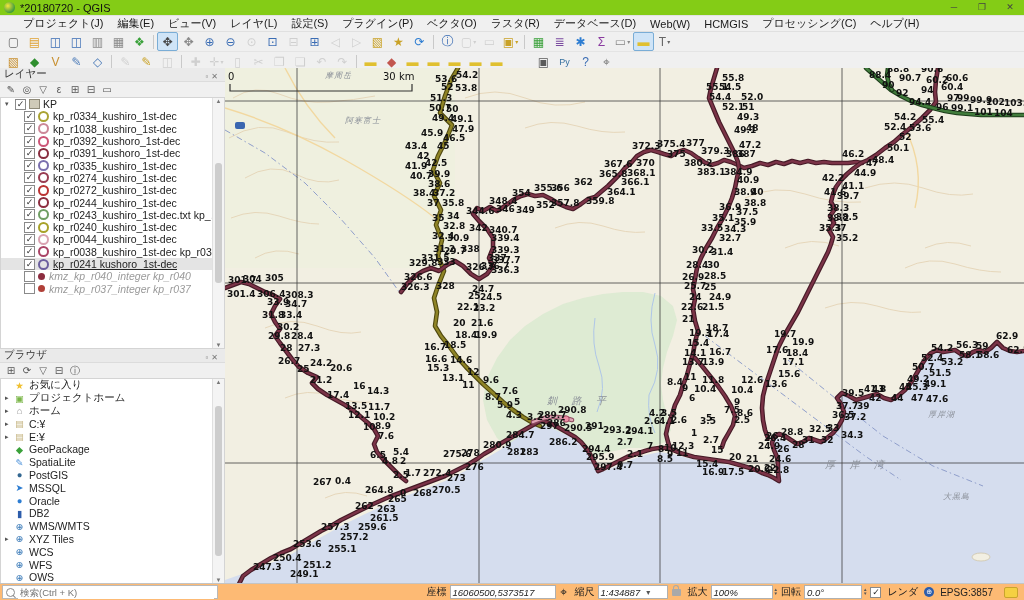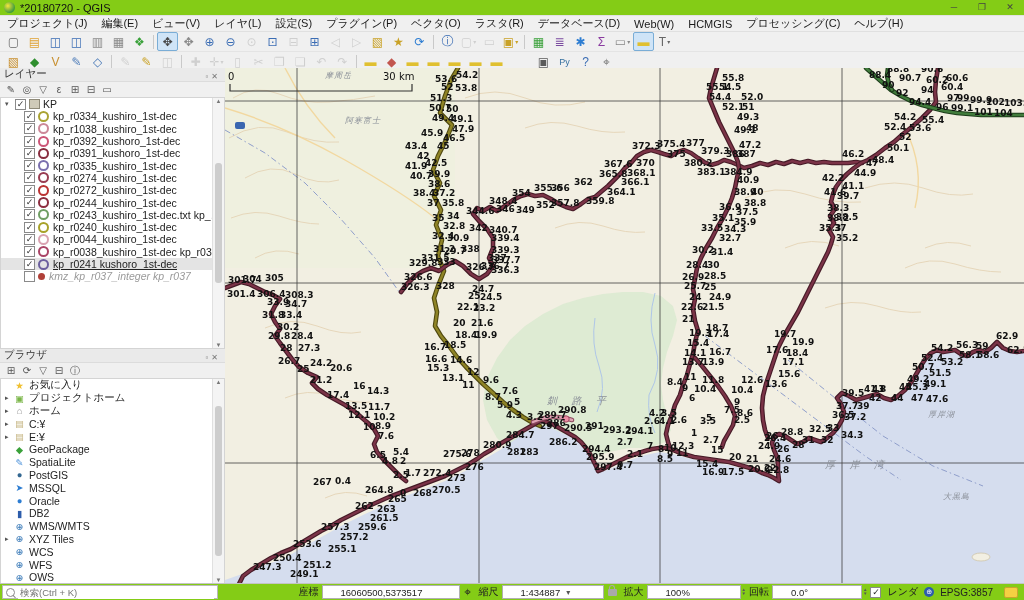--- a/index.html
+++ b/index.html
@@ -2,21 +2,21 @@
 <html><head>
 <meta charset="utf-8">
 <style>
   html,body{margin:0;padding:0;width:1024px;height:600px;overflow:hidden;
     font-family:"Liberation Sans","DejaVu Sans",sans-serif;font-size:11px;background:#f0f0f0;color:#222;}
   .titlebar{height:15px;background:#84cc16;display:flex;align-items:center;border-bottom:1px solid #e2e2e2;}
   .app-icon{width:11px;height:11px;border-radius:50%;background:radial-gradient(circle at 35% 35%,#f5e63c,#3f9b3f 70%);margin:0 5px 0 4px;}
   .title-text{font-size:11px;color:#111;}
   .win-btns{margin-left:auto;display:flex;}
   .win-btn{width:28px;height:15px;text-align:center;font-size:9px;line-height:15px;color:#444;}
-  .menubar{height:15px;background:#f0f0f0;display:flex;align-items:center;border-bottom:1px solid #e0e0e0;}
+  .menubar{height:15px;background:#f0f0f0;display:flex;align-items:center;border-bottom:1px solid #e0e0e0;padding-left:16px;}
   .menu-item{padding:0 7px;font-size:11px;white-space:nowrap;color:#1a1a1a;}
   .toolbar{background:#f0f0f0;display:flex;align-items:center;padding:0 3px;}
   #toolbar-row-1{height:19px;border-bottom:1px solid #e4e4e4;}
   #toolbar-row-2{height:19px;border-bottom:1px solid #cfcfcf;}
   .tbtn{width:19px;height:17px;display:flex;align-items:center;justify-content:center;font-size:12px;border:1px solid transparent;border-radius:2px;flex:none;}
   .tbtn.active{background:#cfe4f7;border-color:#7aadd6;}
   .tbtn.disabled{color:#b5b5b5 !important;opacity:.55;}
   .tsep{width:1px;height:14px;background:#c9c9c9;margin:0 3px;flex:none;}
   .tgap{width:26px;flex:none;}
   
@@ -43,28 +43,28 @@
              display:flex;flex-direction:column;align-items:center;justify-content:space-between;font-size:6px;color:#777;}
   .thumb{width:7px;background:#cdcdcd;border-radius:3px;flex:none;}
   
   #map-wrap{position:absolute;left:225px;top:68px;width:799px;height:516px;background:#f2efe2;}
   #map-svg{display:block;}
   .kp-label{font:bold 9px "DejaVu Sans",sans-serif;fill:#111;}
   .place{font:italic 10px "Liberation Serif","DejaVu Serif",serif;fill:#8a8f98;letter-spacing:6px;}
   .place.small{font-size:8px;letter-spacing:1px;}
   .sb-text{font:10px "DejaVu Sans",sans-serif;fill:#111;}
   
-  .statusbar{position:absolute;left:0;bottom:0;width:1024px;height:16px;background:#84cc16;border-top:1px solid #c4c4c4;
+  .statusbar{position:absolute;left:0;bottom:0;width:1024px;height:16px;background:#fdba74;border-top:1px solid #c4c4c4;
              display:flex;align-items:center;font-size:10px;color:#222;}
   .locator{width:208px;height:12px;margin-left:2px;border:1px solid #b9b9b9;background:#fff;display:flex;align-items:center;padding:0 3px;flex:none;}
   .locator input{border:none;outline:none;font-size:9.5px;width:100%;font-family:inherit;color:#444;}
   .mag{width:7px;height:7px;border:1.4px solid #8a8a8a;border-radius:50%;position:relative;margin-right:3px;flex:none;}
   .mag::after{content:'';position:absolute;width:4px;height:1.4px;background:#8a8a8a;transform:rotate(45deg);left:5px;top:7px;}
   .sb-lab{margin:12px 3px;white-space:nowrap;}
-  .sb-box{background:#fff;border:1px solid #b0b0b0;height:12px;display:flex;align-items:center;padding:0 18px;font-size:9.5px;white-space:nowrap;}
+  .sb-box{background:#fff;border:1px solid #b0b0b0;height:12px;display:flex;align-items:center;padding:0 2px;font-size:9.5px;white-space:nowrap;font-style:italic;}
   .sb-combo::after{content:'▾';margin-left:6px;font-size:8px;color:#555;}
   .spin{display:flex;flex-direction:column;justify-content:center;font-size:4.5px;color:#555;line-height:4px;margin-left:1px;}
   .lock{width:9px;height:7px;background:#a9a9a9;border-radius:1px;position:relative;margin:0 4px;flex:none;}
   .lock::before{content:'';position:absolute;top:-4px;left:1.5px;width:4px;height:4px;border:1.4px solid #a9a9a9;border-bottom:none;border-radius:3px 3px 0 0;}
   .chk{width:9px;height:9px;border:1px solid #8a8a8a;background:#fff;font-size:9px;line-height:8px;text-align:center;color:#2a2a2a;margin:0 3px;flex:none;}
   .globe{width:10px;height:10px;border-radius:50%;background:#2d5dab;color:#fff;font-size:7px;line-height:10px;text-align:center;margin:0 3px;flex:none;}
   .bubble{width:12px;height:9px;background:#f5d042;border:1px solid #c9a52d;border-radius:2px;margin:0 6px 0 8px;flex:none;}
 </style>
 </head>
 <body>
@@ -242,20 +242,25 @@
         </div>
         <div class="trow" style="padding-left: 22px;">
           <span class="cbox">✓</span>
           <span class="ring" style="border: 2.2px solid rgb(170, 68, 102);"></span>
           <span class="lbl">kp_r0038_kushiro_1st-dec kp_r038_kus...</span>
         </div>
         <div class="trow selected" style="padding-left: 22px;">
           <span class="cbox">✓</span>
           <span class="ring" style="border: 2.2px solid rgb(107, 95, 158);"></span>
           <span class="lbl">kp_r0241 kushoro_1st-dec</span>
+        </div>
+        <div class="trow kmz" style="padding-left: 22px;">
+          <span class="cbox"></span>
+          <span class="ring" style="background: rgb(140, 45, 63);"></span>
+          <span class="lbl">kmz_kp_r040_integer kp_r040</span>
         </div>
         <div class="trow kmz" style="padding-left: 22px;">
           <span class="cbox"></span>
           <span class="ring" style="background: rgb(176, 64, 56);"></span>
           <span class="lbl">kmz_kp_r037_integer kp_r037</span>
         </div>
       </div>
     <div class="scrollcol">
         <span>▲</span>
         <span class="thumb" style="height:120px"></span>

